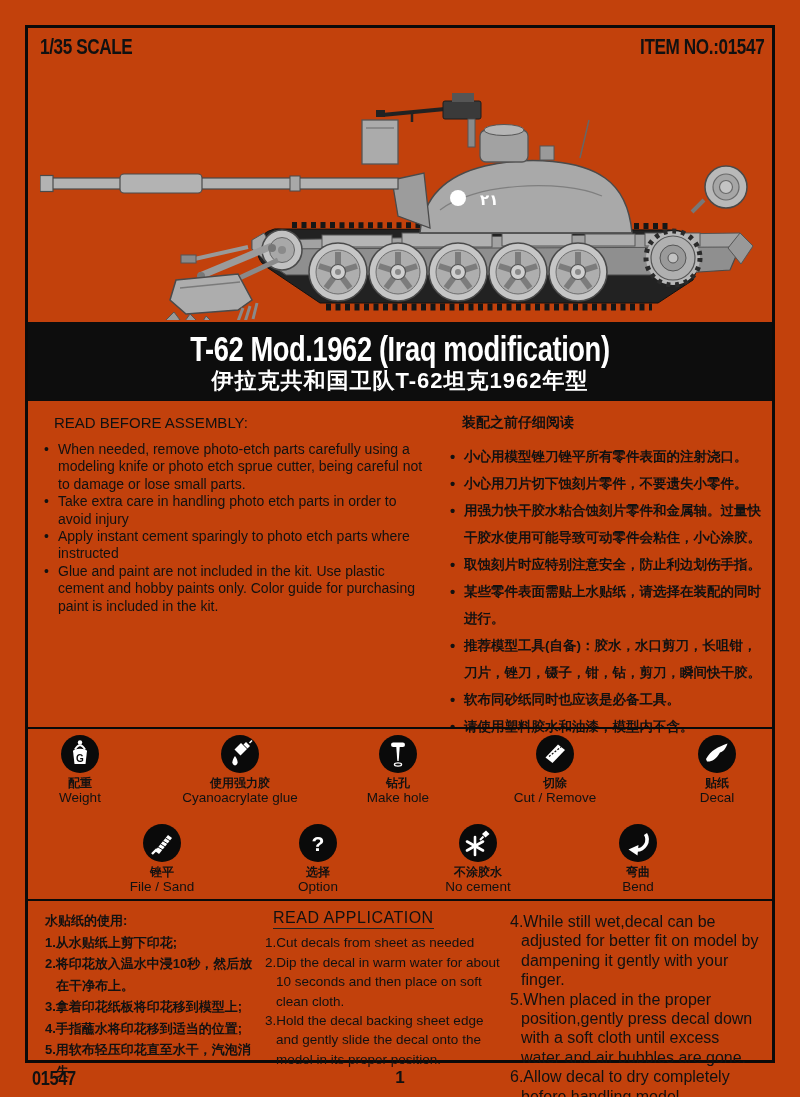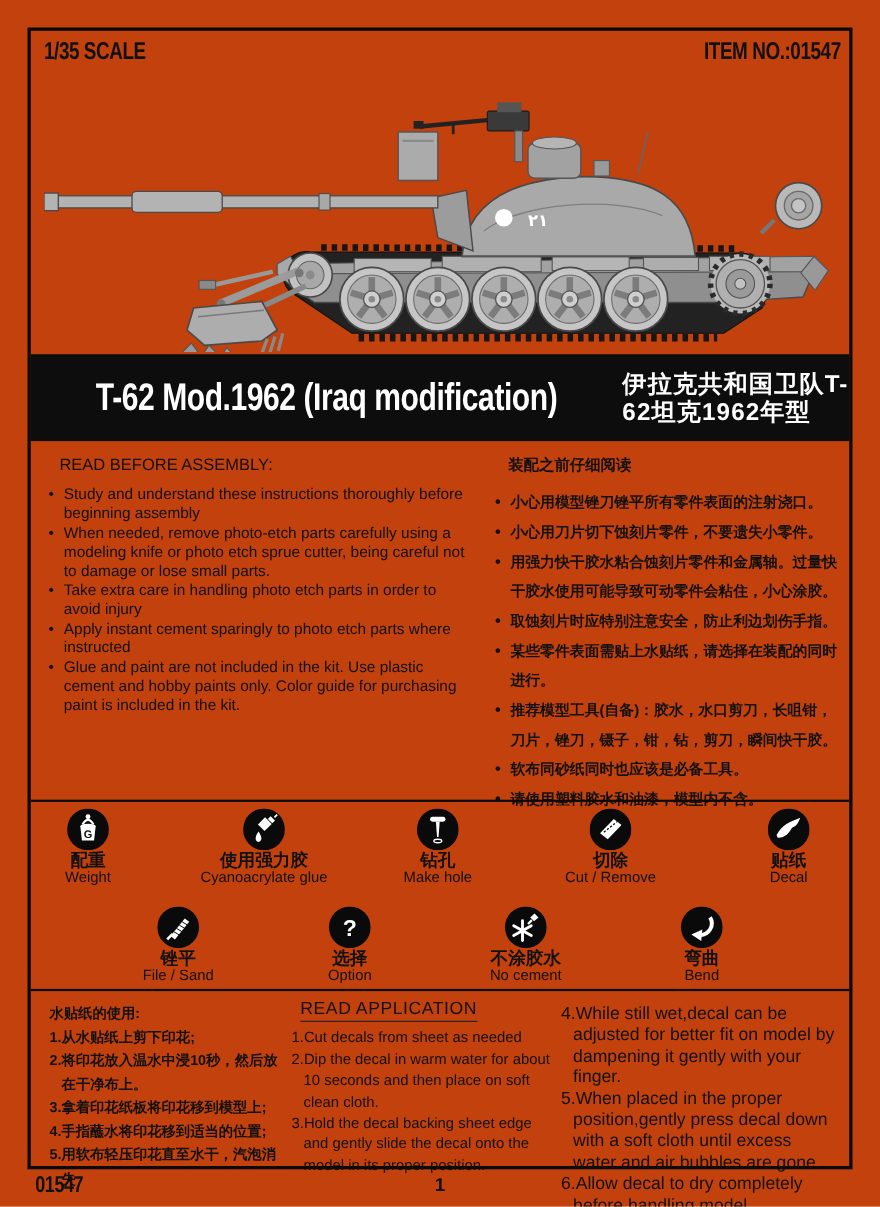--- a/index.html
+++ b/index.html
@@ -10,38 +10,38 @@
   
   .hd{font-weight:bold;letter-spacing:-0.5px;white-space:nowrap;display:inline-block;
       transform:scaleX(0.78);}
   .hd-l{transform-origin:0 50%;}
   .hd-r{transform-origin:100% 50%;}
   .hd-c{transform-origin:50% 50%;}
   .scale-label{left:40px;top:34px;font-size:22px;}
   .itemno-label{right:36px;top:34px;font-size:22px;text-align:right;}
   
   .title-band{left:28px;top:322px;width:744px;height:79px;background:#0d0d0d;color:#fff;
-              display:flex;align-items:center;justify-content:center;}
+              display:flex;flex-direction:column;align-items:center;justify-content:center;}
   .title-en{font-size:35px;line-height:38px;}
   .title-zh{font-size:22px;line-height:26px;font-weight:bold;letter-spacing:1px;}
   
   .h-en{left:54px;top:414px;font-size:15px;}
   .h-zh{left:462px;top:414px;font-size:14px;font-weight:bold;}
   .col-en{left:44px;top:441px;width:384px;font-size:14px;line-height:17.4px;}
   .col-zh{left:450px;top:443px;width:312px;font-size:13.5px;line-height:27px;font-weight:bold;}
   .b-en,.b-zh{position:relative;padding-left:14px;}
   .b-en::before,.b-zh::before{content:"\2022";position:absolute;left:0;top:0;}
   .b-zh::before{font-size:15px;}
   
   .div1{left:28px;top:727px;width:744px;height:2px;background:#0a0a0a;}
   .div2{left:28px;top:899px;width:744px;height:2px;background:#0a0a0a;}
   
   .sym{width:150px;text-align:center;}
   .sym .circ{width:38px;height:38px;margin:0 auto;}
-  .sym .zh{font-size:16px;font-weight:bold;margin-top:3px;line-height:14px;}
+  .sym .zh{font-size:12px;font-weight:bold;margin-top:3px;line-height:14px;}
   .sym .en{font-size:13.5px;line-height:15px;}
   
   .dz{left:45px;top:910px;width:218px;font-size:13px;font-weight:bold;line-height:21.5px;}
   .dz .step{padding-left:11px;text-indent:-11px;}
   .dm{left:265px;top:908px;width:242px;font-size:13.5px;line-height:19.4px;}
   .dm .hdr{font-size:16px;letter-spacing:0.5px;display:inline-block;border-bottom:1.5px solid #222;
            padding-bottom:1px;margin-bottom:4px;margin-left:8px;}
   .dm .step,.dr .step{padding-left:11px;text-indent:-11px;}
   .dr{left:510px;top:912px;width:252px;font-size:16px;line-height:19.4px;}
   
@@ -181,21 +181,20 @@
 
   <div class="abs title-band">
     <div class="title-en"><span class="hd hd-c">T-62 Mod.1962 (Iraq modification)</span></div>
     <div class="title-zh">伊拉克共和国卫队T-62坦克1962年型</div>
   </div>
 
   <div class="abs h-en">READ BEFORE ASSEMBLY:</div>
   <div class="abs h-zh">装配之前仔细阅读</div>
 
   <div class="abs col-en">
-    <div class="b-en">Study and understand these instructions thoroughly before beginning assembly</div>
     <div class="b-en">When needed, remove photo-etch parts carefully using a modeling knife or photo etch sprue cutter, being careful not to damage or lose small parts.</div>
     <div class="b-en">Take extra care in handling photo etch parts in order to avoid injury</div>
     <div class="b-en">Apply instant cement sparingly to photo etch parts where instructed</div>
     <div class="b-en">Glue and paint are not included in the kit. Use plastic cement and hobby paints only. Color guide for purchasing paint is included in the kit.</div>
   </div>
 
   <div class="abs col-zh">
     <div class="b-zh">小心用模型锉刀锉平所有零件表面的注射浇口。</div>
     <div class="b-zh">小心用刀片切下蚀刻片零件，不要遗失小零件。</div>
     <div class="b-zh">用强力快干胶水粘合蚀刻片零件和金属轴。过量快干胶水使用可能导致可动零件会粘住，小心涂胶。</div>

